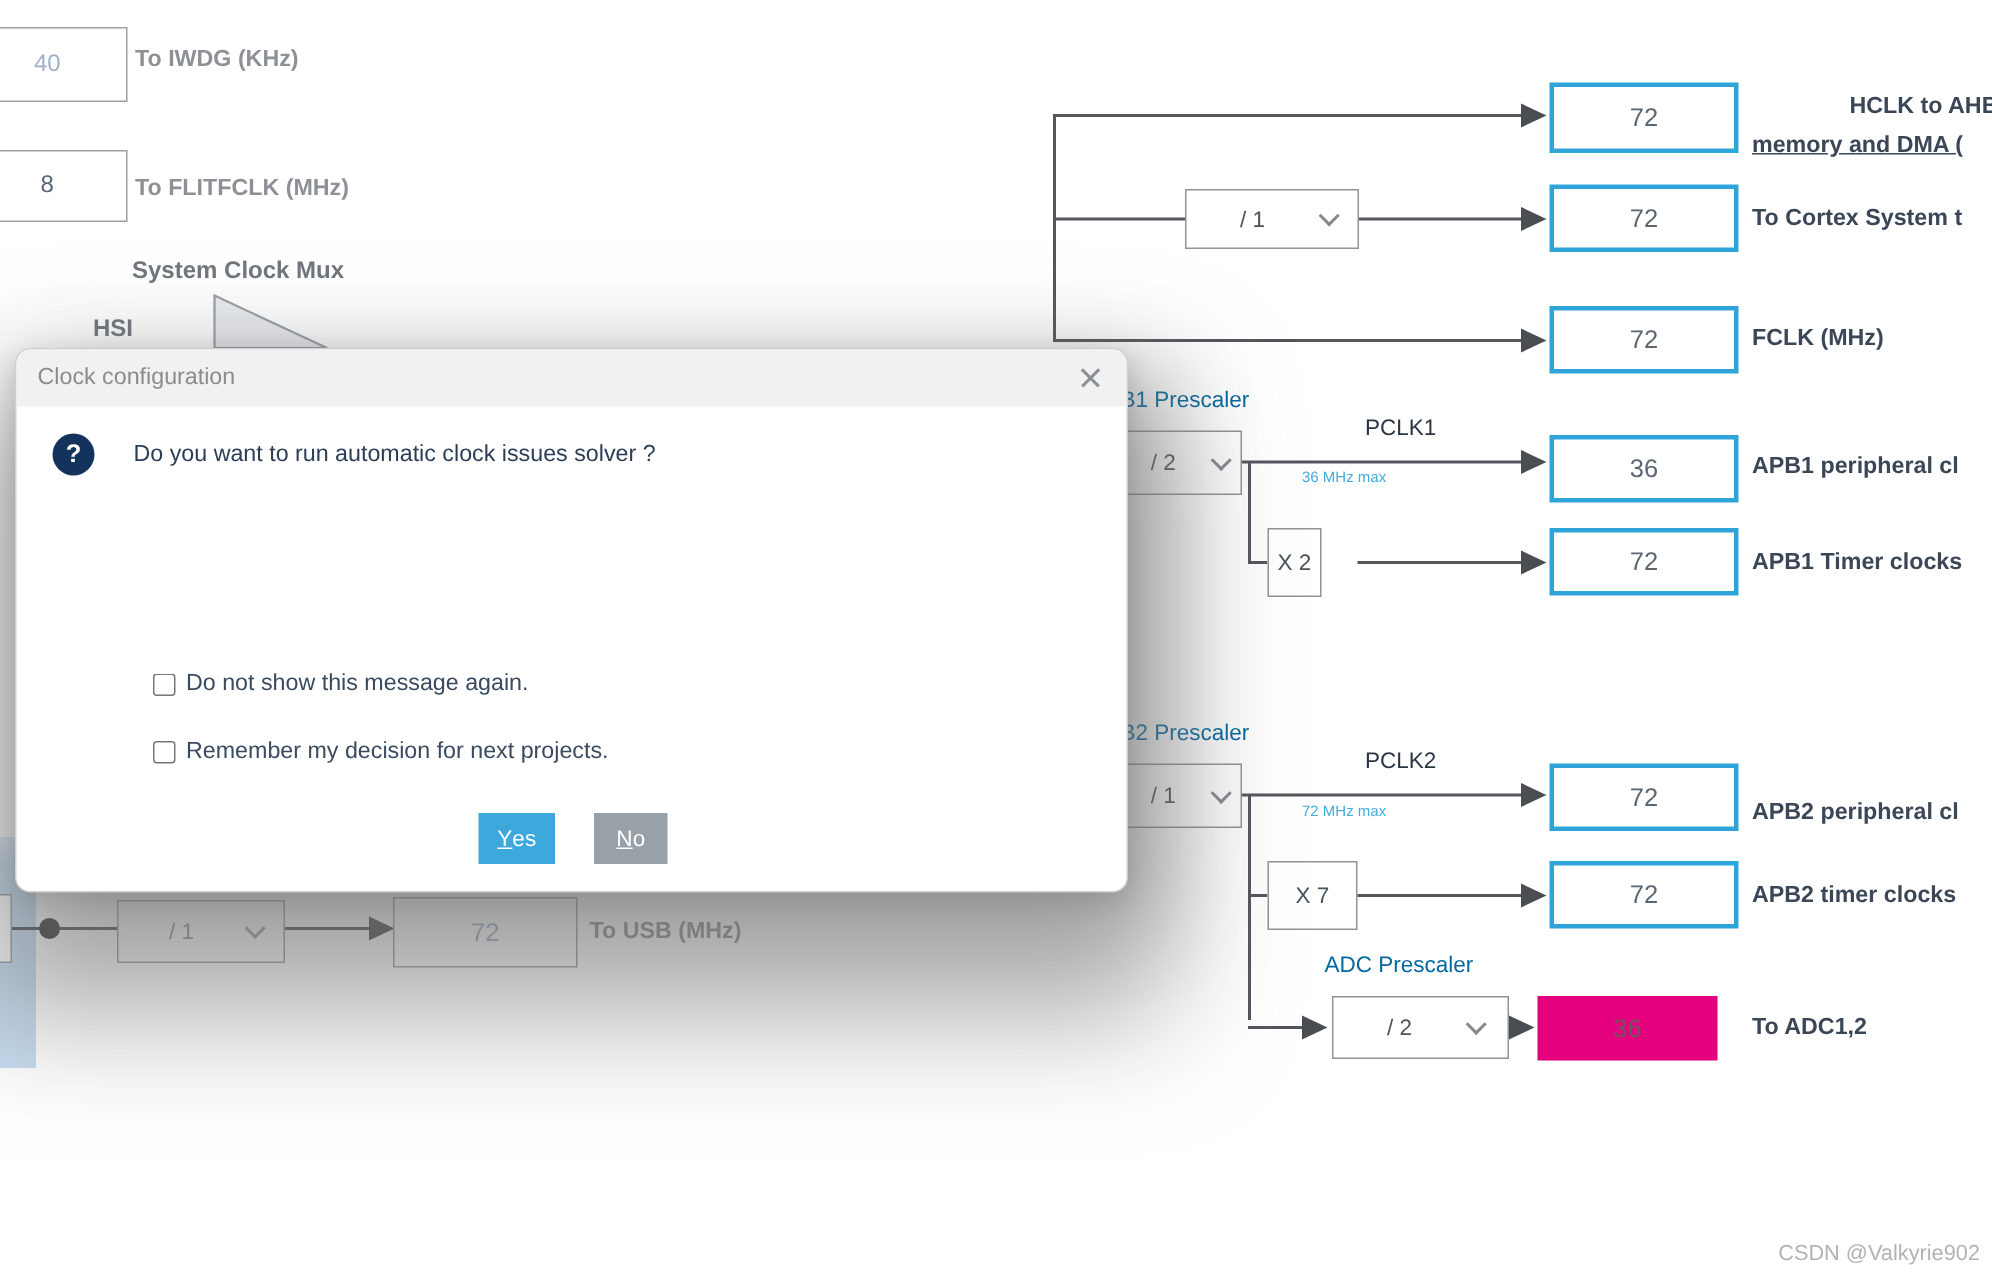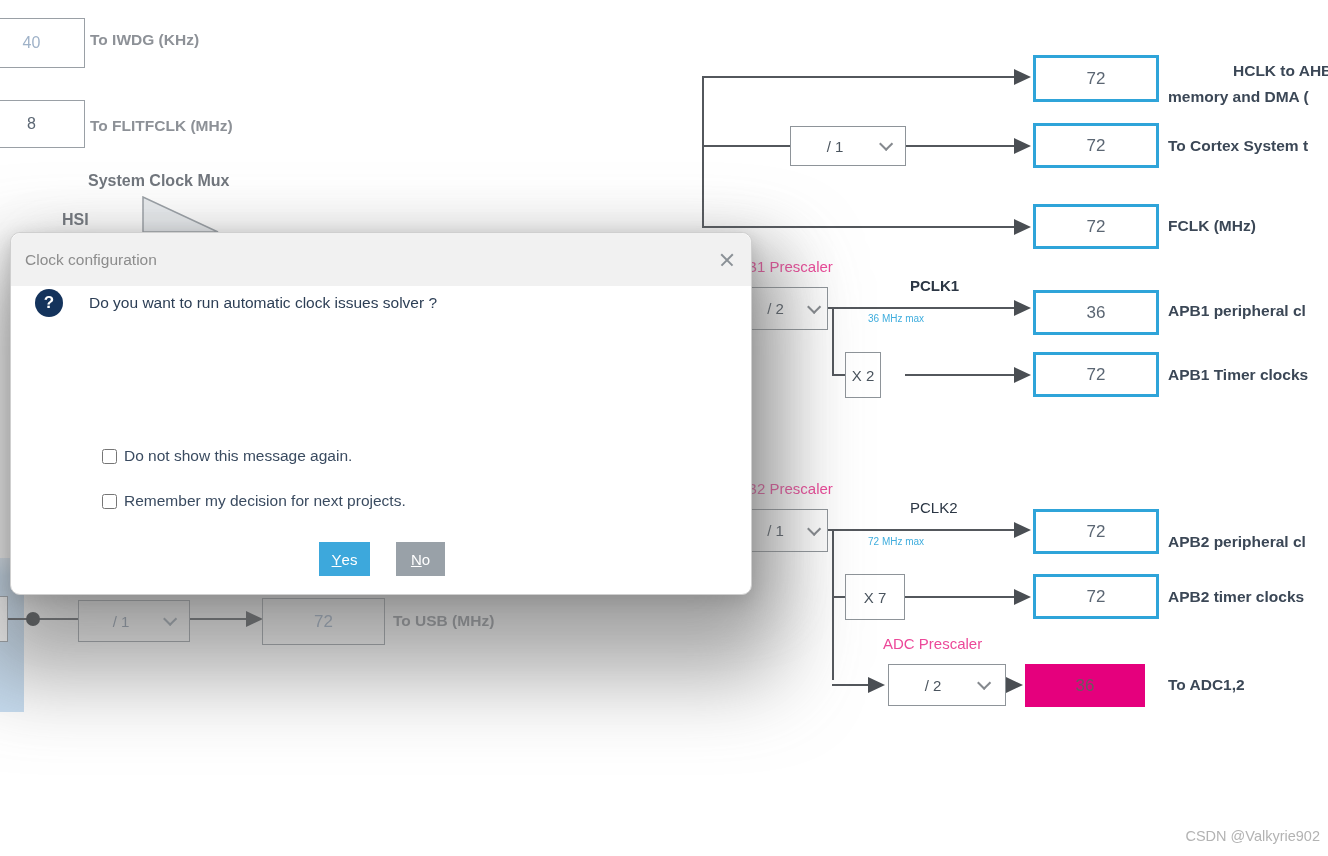--- a/index.html
+++ b/index.html
@@ -42,33 +42,33 @@
     border-right:2px solid #85898e; border-bottom:2px solid #85898e;
     transform:rotate(45deg) translateY(-3px);
   }
   .mult-box {
     position:absolute; background:#fff; border:1px solid #8e9499;
     display:flex; align-items:center; justify-content:center;
     font-size:15px; color:#4a545e;
   }
   .out-label { position:absolute; font-weight:bold; font-size:15.5px; color:#3b4756; white-space:nowrap; }
   .gray-label { position:absolute; font-weight:bold; font-size:15.5px; color:#8d9197; white-space:nowrap; }
-  .plain-label { position:absolute; font-size:15px; color:#ec4899; white-space:nowrap; }
+  .plain-label { position:absolute; font-size:15px; color:#0369a1; white-space:nowrap; }
   .pclk-label { position:absolute; font-size:15px; color:#2b3644; white-space:nowrap; }
   .max-label { position:absolute; font-size:10px; color:#41aede; white-space:nowrap; }
   
   #dialog {
     position:absolute; left:10px; top:232px; width:742px; height:363px;
     background:#fff; border:1px solid #cfcfcf; border-radius:10px;
     box-shadow: 0 55px 80px 30px rgba(110,110,110,0.55),
                 25px 15px 55px rgba(120,120,120,0.35),
                 0 6px 18px rgba(0,0,0,0.18);
   }
   #dialog-titlebar {
-    position:absolute; left:0; top:0; right:0; height:53px;
+    position:absolute; left:0; top:0; right:0; height:38px;
     background:#f1f1f1; border-radius:10px 10px 0 0;
     display:flex; align-items:center; padding:0 14px;
   }
   #dialog-title { font-size:15.5px; color:#8c8c8c; flex:1; }
   #dialog-close { position:relative; width:20px; height:20px; cursor:pointer; }
   #dialog-close span { position:absolute; left:2px; top:9px; width:16px; height:1.6px; background:#8a9096; }
   #dialog-close span:first-child { transform:rotate(45deg); }
   #dialog-close span:last-child { transform:rotate(-45deg); }
   .q-icon {
     position:absolute; left:24px; top:56px; width:28px; height:28px;
@@ -127,21 +127,21 @@
   <div class="gray-label" style="left:393px; top:612px;">To USB (MHz)</div>
 
   <div class="wire" style="left:702px; top:77px; width:2px; height:151px;"></div>
 
   <div class="wire" style="left:702px; top:76px; width:314px; height:2px;"></div>
   <div class="arrow-right" style="left:1014px; top:69px;"></div>
   <div class="value-box" style="left:1033px; top:55px; width:126px; height:47px;">
     <span>72</span>
   </div>
   <div class="out-label" style="left:1233px; top:62px;">HCLK to AHB bus, c</div>
-  <div class="out-label" style="left:1168px; top:88px;">memory and DMA (</div>
+  <div class="out-label" style="left:1168px; top:88px;text-decoration:underline;">memory and DMA (</div>
 
   <div class="wire" style="left:702px; top:145px; width:88px; height:2px;"></div>
   <div class="dropdown" style="left:790px; top:126px; width:116px; height:40px;">
     <span class="dd-label">/ 1</span>
     <span class="chevron"></span>
   </div>
   <div class="wire" style="left:906px; top:145px; width:110px; height:2px;"></div>
   <div class="arrow-right" style="left:1014px; top:138px;"></div>
   <div class="value-box" style="left:1033px; top:123px; width:126px; height:45px;">
     <span>72</span>
@@ -153,21 +153,21 @@
   <div class="value-box" style="left:1033px; top:204px; width:126px; height:45px;">
     <span>72</span>
   </div>
   <div class="out-label" style="left:1168px; top:217px;">FCLK (MHz)</div>
 
   <div class="plain-label" style="left:747px; top:258px;">B1 Prescaler</div>
   <div class="dropdown" style="left:743px; top:287px; width:85px; height:43px;">
     <span class="dd-label">/ 2</span>
     <span class="chevron" style="margin-right:10px;"></span>
   </div>
-  <div class="pclk-label" style="left:910px; top:277px;font-weight:bold;">PCLK1</div>
+  <div class="pclk-label" style="left:910px; top:277px;">PCLK1</div>
   <div class="wire" style="left:828px; top:307px; width:188px; height:2px;"></div>
   <div class="arrow-right" style="left:1014px; top:300px;"></div>
   <div class="max-label" style="left:868px; top:313px;">36 MHz max</div>
   <div class="value-box" style="left:1033px; top:290px; width:126px; height:45px;">
     <span>36</span>
   </div>
   <div class="out-label" style="left:1168px; top:302px;">APB1 peripheral cl</div>
 
   <div class="wire" style="left:832px; top:308px; width:2px; height:68px;"></div>
   <div class="wire" style="left:832px; top:374px; width:13px; height:2px;"></div>

